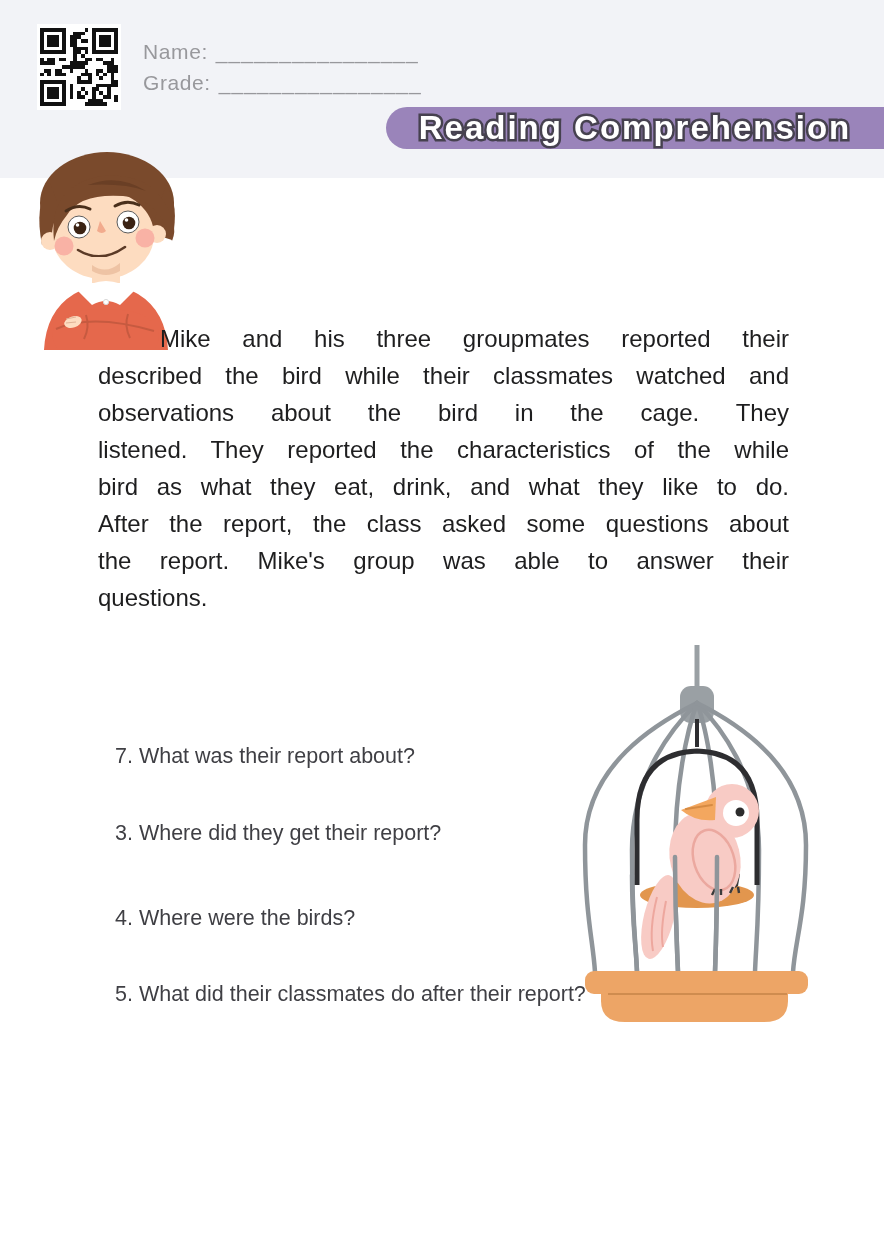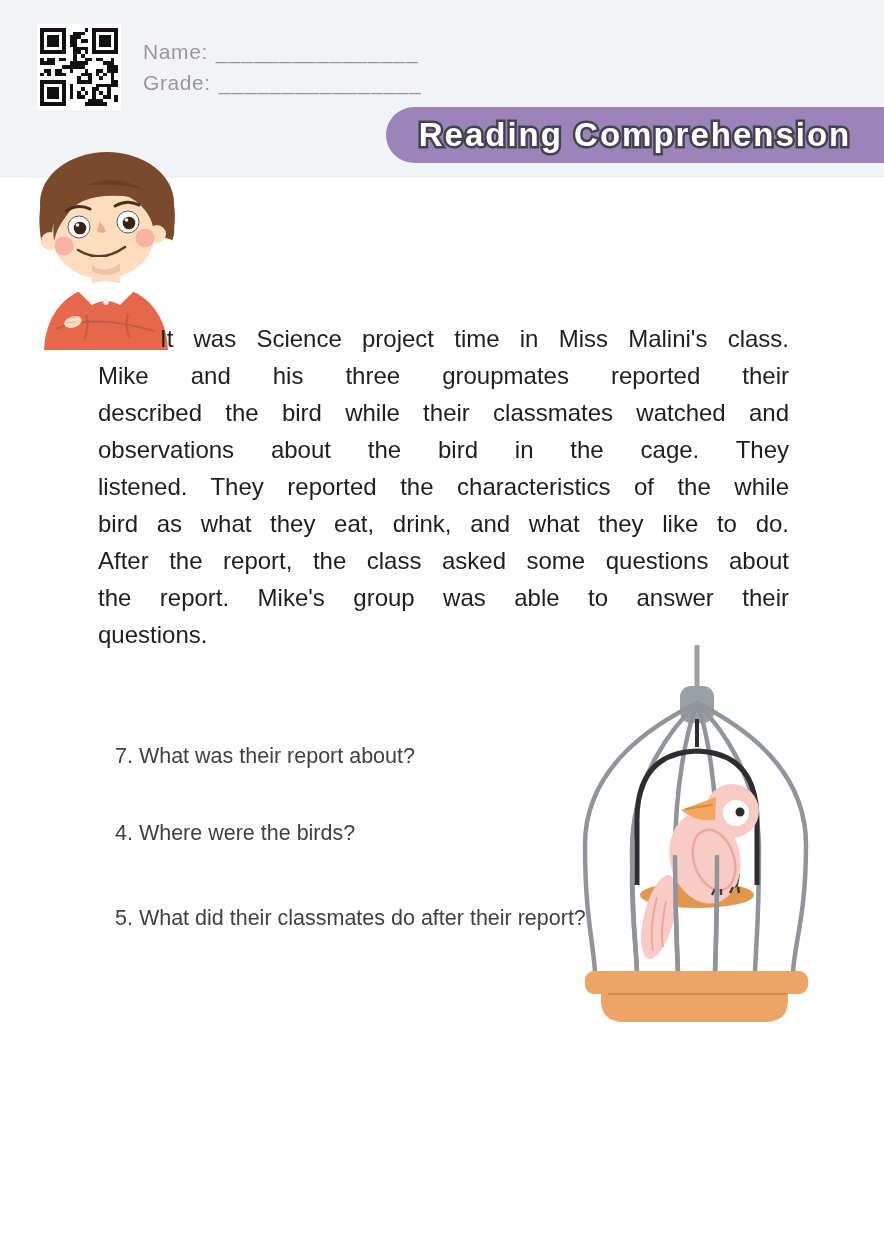--- a/index.html
+++ b/index.html
@@ -9,21 +9,21 @@
   }
   
   .header-band{position:absolute;left:0;top:0;width:884px;height:178px;background:#f2f3f7;}
   .qr-tile{position:absolute;left:37px;top:24px;width:84px;height:86px;background:#ffffff;}
   .qr-tile svg{position:absolute;left:3px;top:3px;width:78px;height:80px;shape-rendering:crispEdges;}
   .name-block{position:absolute;left:143px;top:36px;color:#98989c;font-size:21px;letter-spacing:.6px;}
   .name-row{height:31px;line-height:31px;white-space:nowrap;}
   .blank{margin-left:8px;letter-spacing:1px;}
   
   .banner{
-    position:absolute;left:386px;top:107px;width:498px;height:56px;background:#9a84ba;
+    position:absolute;left:386px;top:107px;width:498px;height:42px;background:#9a84ba;
     border-radius:28px 0 0 28px;display:flex;align-items:center;justify-content:center;
   }
   .banner-title{
     color:#ffffff;font-size:33px;font-weight:bold;letter-spacing:2px;white-space:nowrap;
     -webkit-text-stroke:5px #46414f;paint-order:stroke fill;
   }
   
   .boy-illustration{position:absolute;left:28px;top:145px;width:185px;height:205px;}
   .cage-illustration{position:absolute;left:575px;top:645px;width:240px;height:380px;}
   
@@ -241,33 +241,33 @@
     <path d="M26,182 Q40,162 78,165 Q116,162 130,184 Q133,196 126,205 L30,205 Q22,194 26,182 Z" fill="#e5684c"></path>
     <path d="M28,184 Q64,168 126,186" stroke="#c65a40" stroke-width="2" fill="none"></path>
     <path d="M58,170 Q62,182 56,194" stroke="#c65a40" stroke-width="2" fill="none"></path>
     <path d="M100,169 Q96,181 102,193" stroke="#c65a40" stroke-width="2" fill="none"></path>
 
     <ellipse cx="45" cy="177" rx="9" ry="5.5" fill="#fddcc0" transform="rotate(-18 45 177)"></ellipse>
     <path d="M38,174 l10,-2 M38,178 l10,-1" stroke="#e0b295" stroke-width="1" fill="none"></path>
   </svg>
 
   <div class="passage">
-      <div class="pline">It was Science project time in Miss Malini's class.</div>
       <div class="pline">Mike and his three groupmates reported their</div>
       <div class="pline">described the bird while their classmates watched and</div>
       <div class="pline">observations about the bird in the cage. They</div>
       <div class="pline">listened. They reported the characteristics of the while</div>
       <div class="pline">bird as what they eat, drink, and what they like to do.</div>
       <div class="pline">After the report, the class asked some questions about</div>
       <div class="pline">the report. Mike's group was able to answer their</div>
       <div class="pline">questions.</div>
     </div>
 
   <div class="questions">
       <div class="question">7. What was their report about?</div>
+      <div class="question">3. Where did they get their report?</div>
       <div class="question">4. Where were the birds?</div>
       <div class="question">5. What did their classmates do after their report?</div>
     </div>
 
   <svg class="cage-illustration" viewBox="0 0 240 380">
 
     <line x1="122" y1="0" x2="122" y2="46" stroke="#9aa0a4" stroke-width="5"></line>
     <rect x="105" y="41" width="34" height="37" rx="11" fill="#9aa0a4"></rect>
     <line x1="122" y1="74" x2="122" y2="102" stroke="#2d2d30" stroke-width="4"></line>
 

